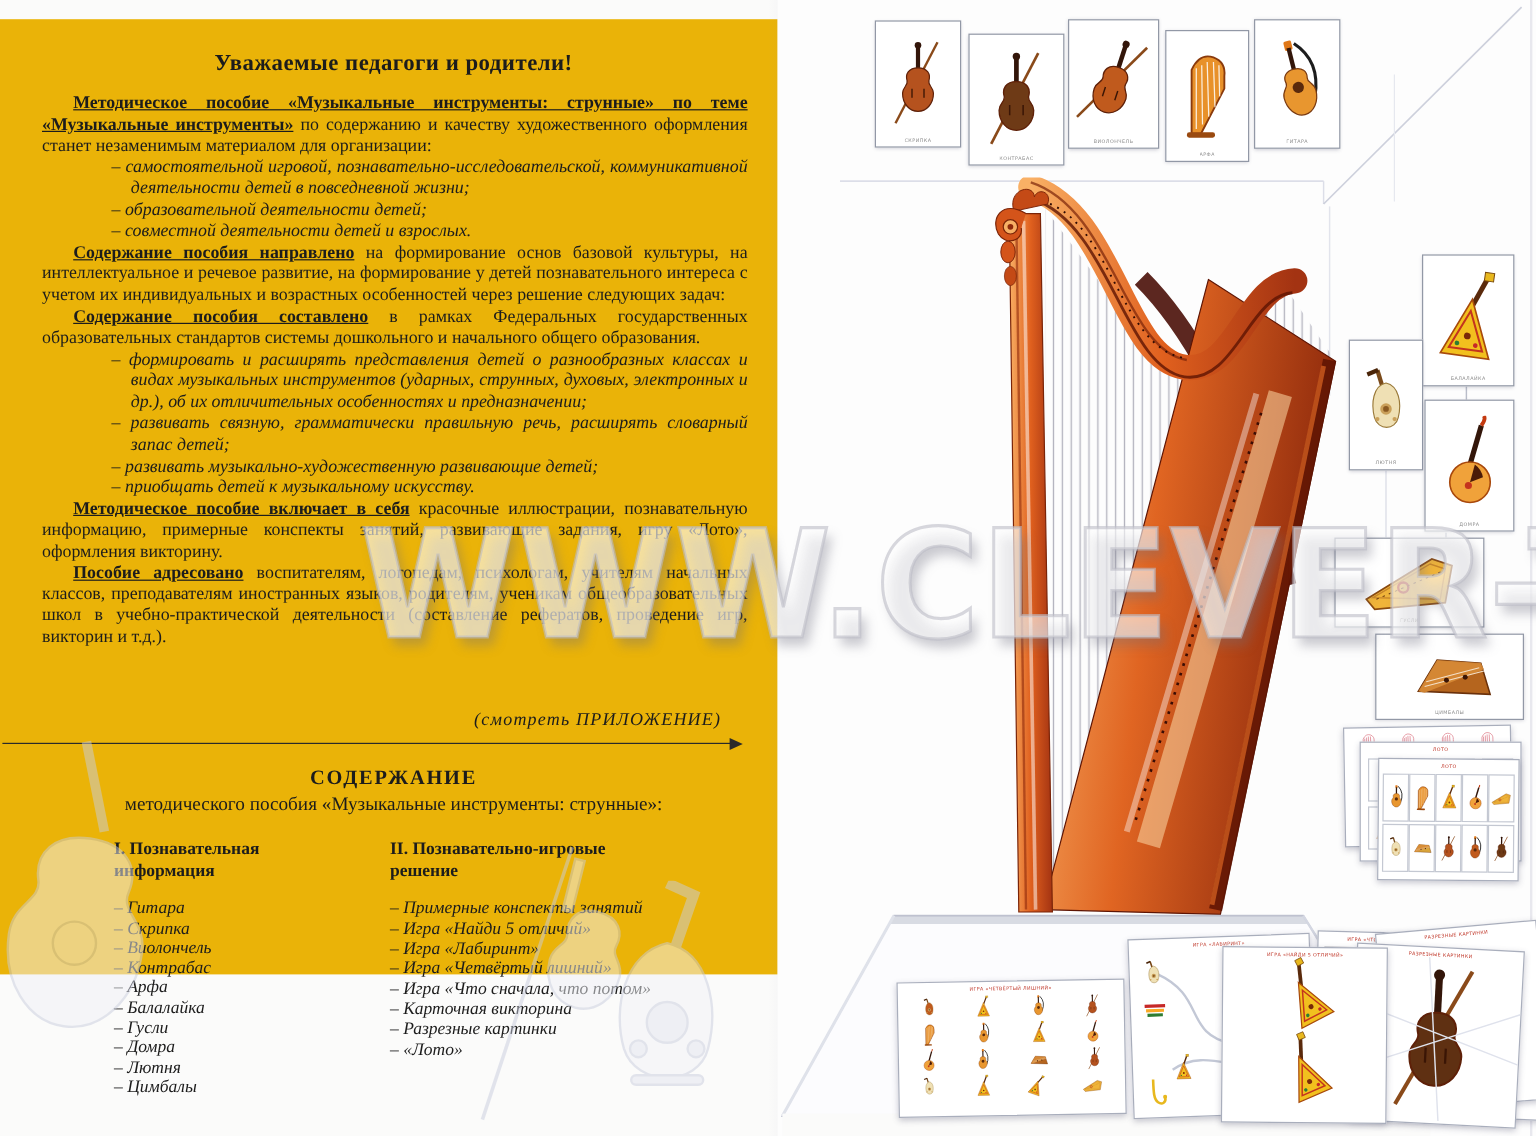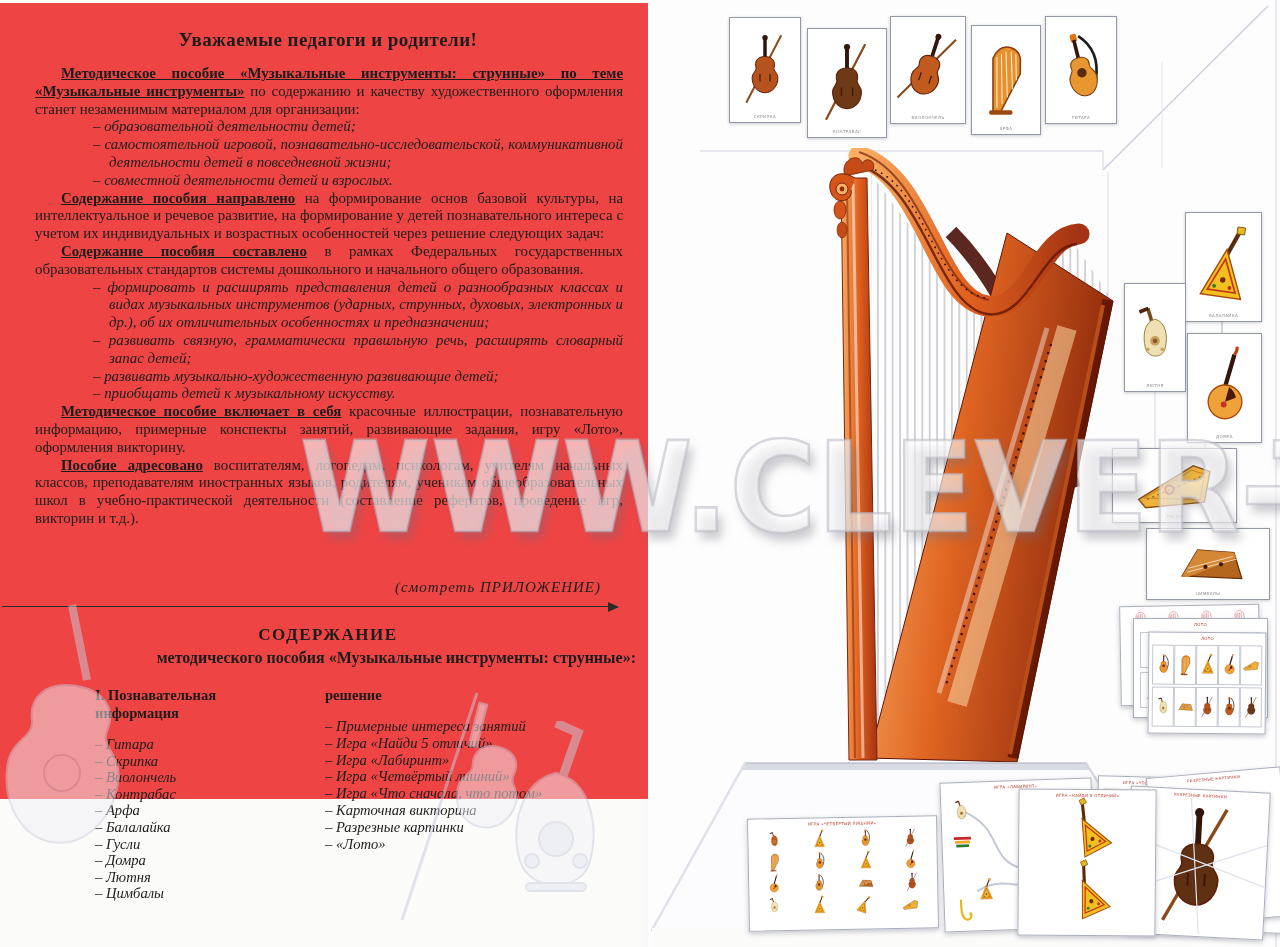--- a/index.html
+++ b/index.html
@@ -4,38 +4,38 @@
 <style>
   html,body{margin:0;padding:0;}
   body{
     width:1280px;height:947px;position:relative;overflow:hidden;
     background:#fbfbfa;
     font-family:"Liberation Serif","DejaVu Serif",serif;
     color:#1c1c1c;
   }
   .abs{position:absolute;}
   
-  .left-page{left:0;top:3px;width:648px;height:796px;background:#ef4444;}
+  .left-page{left:0;top:16px;width:648px;height:796px;background:#eab308;}
   .page-title{left:35px;top:26px;width:586px;text-align:center;
     font-size:19px;font-weight:bold;letter-spacing:.4px;}
   .textblock{left:35px;top:62px;width:588px;font-size:14.9px;line-height:17.8px;
     text-align:justify;}
   .textblock p{margin:0;text-indent:26px;}
   .textblock b{font-family:"Liberation Serif",serif;text-decoration:underline;}
   ul.ded{list-style:none;margin:0;padding:0 0 0 58px;font-style:italic;}
   ul.ded li{padding-left:16px;text-indent:-16px;}
   .appendix{left:35px;top:576px;width:566px;text-align:right;font-style:italic;
     font-size:15px;letter-spacing:1px;}
   .arrow-line{left:2px;top:603px;width:612px;border-top:1.6px solid #2a2a2a;}
   .arrow-head{left:608px;top:598.5px;width:0;height:0;
     border-left:11px solid #2a2a2a;border-top:5px solid transparent;border-bottom:5px solid transparent;}
   .contents-head{left:35px;top:622px;width:586px;text-align:center;
     font-size:17px;font-weight:bold;letter-spacing:1.5px;}
-  .contents-sub{left:20px;top:646px;width:616px;text-align:right;
-    font-size:16px;font-weight:bold;}
+  .contents-sub{left:20px;top:646px;width:616px;text-align:center;
+    font-size:16px;font-weight:normal;}
   .ccol{top:683px;font-size:14.6px;}
   .ccol .hdr{font-weight:bold;line-height:18px;margin-bottom:14px;}
   .ccol ul{list-style:none;margin:0;padding:0;line-height:16.6px;}
   .ccol li{padding-left:14px;text-indent:-14px;font-style:italic;}
   .ccol1{left:95px;width:210px;}
   .ccol2{left:325px;width:300px;}
   .ccol2 ul{line-height:16.8px;}
   
   .ghost{opacity:.5;}
   
@@ -147,22 +147,22 @@
   </defs>
 </svg>
 
 <div class="abs left-page">
 
   <div class="abs page-title">Уважаемые педагоги и родители!</div>
 
   <div class="abs textblock">
     <p><b>Методическое пособие «Музыкальные инструменты: струнные» по теме «Музыкальные инструменты»</b><span> по содержанию и качеству художественного оформления станет незаменимым материалом для организации:</span></p>
     <ul class="ded">
+      <li>–&nbsp;<span>самостоятельной игровой, познавательно-исследовательской, коммуникативной деятельности детей в повседневной жизни;</span></li>
       <li>–&nbsp;<span>образовательной деятельности детей;</span></li>
-      <li>–&nbsp;<span>самостоятельной игровой, познавательно-исследовательской, коммуникативной деятельности детей в повседневной жизни;</span></li>
       <li>–&nbsp;<span>совместной деятельности детей и взрослых.</span></li>
     </ul>
     <p><b>Содержание пособия направлено</b><span> на формирование основ базовой культуры, на интеллектуальное и речевое развитие, на формирование у детей познавательного интереса с учетом их индивидуальных и возрастных особенностей через решение следующих задач:</span></p>
     <p><b>Содержание пособия составлено</b><span> в рамках Федеральных государственных образовательных стандартов системы дошкольного и начального общего образования.</span></p>
     <ul class="ded">
       <li>–&nbsp;<span>формировать и расширять представления детей о разнообразных классах и видах музыкальных инструментов (ударных, струнных, духовых, электронных и др.), об их отличительных особенностях и предназначении;</span></li>
       <li>–&nbsp;<span>развивать связную, грамматически правильную речь, расширять словарный запас детей;</span></li>
       <li>–&nbsp;<span>развивать музыкально-художественную развивающие детей;</span></li>
       <li>–&nbsp;<span>приобщать детей к музыкальному искусству.</span></li>
     </ul>
@@ -191,24 +191,25 @@
       <li>–&nbsp;<span>Балалайка</span></li>
       <li>–&nbsp;<span>Гусли</span></li>
       <li>–&nbsp;<span>Домра</span></li>
       <li>–&nbsp;<span>Лютня</span></li>
       <li>–&nbsp;<span>Цимбалы</span></li>
     </ul>
   </div>
 
   <div class="abs ccol ccol2">
     <div class="hdr">
+      <div>II. Познавательно-игровые</div>
       <div>решение</div>
     </div>
     <ul>
-      <li>–&nbsp;<span>Примерные интереса занятий</span></li>
+      <li>–&nbsp;<span>Примерные конспекты занятий</span></li>
       <li>–&nbsp;<span>Игра «Найди 5 отличий»</span></li>
       <li>–&nbsp;<span>Игра «Лабиринт»</span></li>
       <li>–&nbsp;<span>Игра «Четвёртый лишний»</span></li>
       <li>–&nbsp;<span>Игра «Что сначала, что потом»</span></li>
       <li>–&nbsp;<span>Карточная викторина</span></li>
       <li>–&nbsp;<span>Разрезные картинки</span></li>
       <li>–&nbsp;<span>«Лото»</span></li>
     </ul>
   </div>
 

